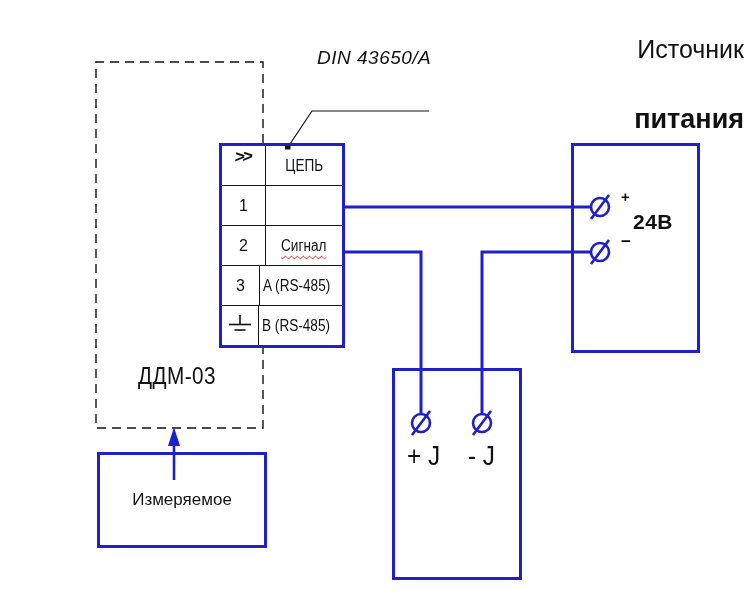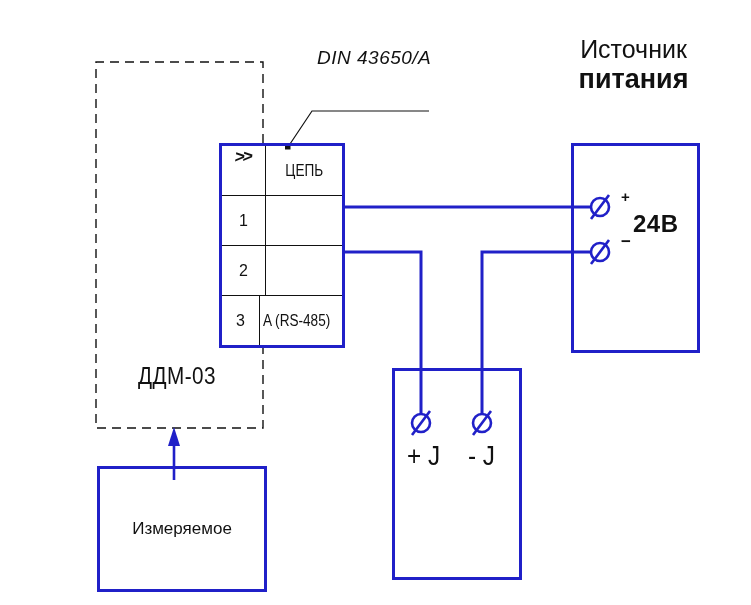--- a/index.html
+++ b/index.html
@@ -41,41 +41,41 @@
     transform:skewX(-10deg) rotate(-3deg);display:inline-block;padding-right:2px;}
   .cell.pin.hdr{align-items:flex-start;}
   .ground-icon{display:block;}
   .ground-icon line{stroke:var(--ink);stroke-width:1.6;}
 
   
   .sensor-label{position:absolute;left:138px;top:363px;font-size:23px;letter-spacing:.5px;
     transform:scaleX(.9);transform-origin:0 50%;white-space:nowrap;}
 
   
-  .ps-title{position:absolute;left:551px;top:34px;width:165px;text-align:center;line-height:30px;}
+  .ps-title{position:absolute;left:579px;top:34px;width:165px;text-align:right;line-height:30px;}
   .ps-title .l1{font-size:25px;}
-  .ps-title .l2{font-size:27px;font-weight:bold;}
+  .ps-title .l2{font-size:27px;font-weight:bold;margin-top:40px;}
   .ps-box{position:absolute;left:571px;top:143px;width:129px;height:210px;
     box-sizing:border-box;border:3px solid var(--line-blue);}
   .ps-box .plus{position:absolute;left:47px;top:42px;font-size:15px;font-weight:bold;}
   .ps-box .minus{position:absolute;left:47px;top:86px;font-size:17px;font-weight:bold;}
-  .ps-box .voltage{position:absolute;left:59px;top:64px;font-size:24px;font-weight:bold;letter-spacing:.5px;}
+  .ps-box .voltage{position:absolute;left:59px;top:64px;font-size:21px;font-weight:bold;letter-spacing:.5px;}
 
   
   .dev-box{position:absolute;left:392px;top:368px;width:130px;height:212px;
     box-sizing:border-box;border:3px solid var(--line-blue);}
   .dev-box .termJ{position:absolute;top:70px;font-size:27px;white-space:nowrap;
     transform:scaleX(.9);transform-origin:0 50%;}
   .dev-box .plusJ{left:12px;}
   .dev-box .minusJ{left:73px;}
   .dev-desc{position:absolute;left:14px;top:122px;font-family:"DejaVu Sans Mono",monospace;
     font-size:11px;line-height:17px;color:#1c1c1c;letter-spacing:.3px;white-space:nowrap;}
 
   
-  .pressure-box{position:absolute;left:97px;top:466px;width:170px;height:126px;
+  .pressure-box{position:absolute;left:97px;top:452px;width:170px;height:96px;
     box-sizing:border-box;border:3px solid var(--line-blue);
     display:flex;flex-direction:column;align-items:center;justify-content:center;
     font-size:17px;line-height:28px;}
 
   .squiggle{text-decoration-line:underline;text-decoration-style:wavy;
     text-decoration-color:var(--squiggle-red);text-decoration-thickness:1px;text-underline-offset:4px;}
 </style>
 </head>
 <body>
 
@@ -122,25 +122,40 @@
       </div>
       <div class="cell lbl hdr-lbl">
         <span class="narrow">ЦЕПЬ</span>
       </div>
     </div>
     <div class="pin-row">
       <div class="cell pin">1</div>
     </div>
     <div class="pin-row">
       <div class="cell pin">2</div>
+      <div class="cell lbl">
+        <span class="narrow squiggle">Сигнал</span>
+      </div>
     </div>
     <div class="pin-row">
       <div class="cell pin">3</div>
       <div class="cell lbl left">
         <span class="narrow">A (RS-485)</span>
+      </div>
+    </div>
+    <div class="pin-row">
+      <div class="cell pin">
+        <svg class="ground-icon" width="30" height="23" viewBox="0 0 30 23">
+          <line x1="15" y1="1" x2="15" y2="10"></line>
+          <line x1="4" y1="10.5" x2="26" y2="10.5"></line>
+          <line x1="9.5" y1="16" x2="20.5" y2="16"></line>
+        </svg>
+      </div>
+      <div class="cell lbl left">
+        <span class="narrow">B (RS-485)</span>
       </div>
     </div>
   </div>
 
   <div class="sensor-label">ДДМ-03</div>
 
   <div class="ps-title">
     <div class="l1">Источник</div>
     <div class="l2">питания</div>
   </div>

